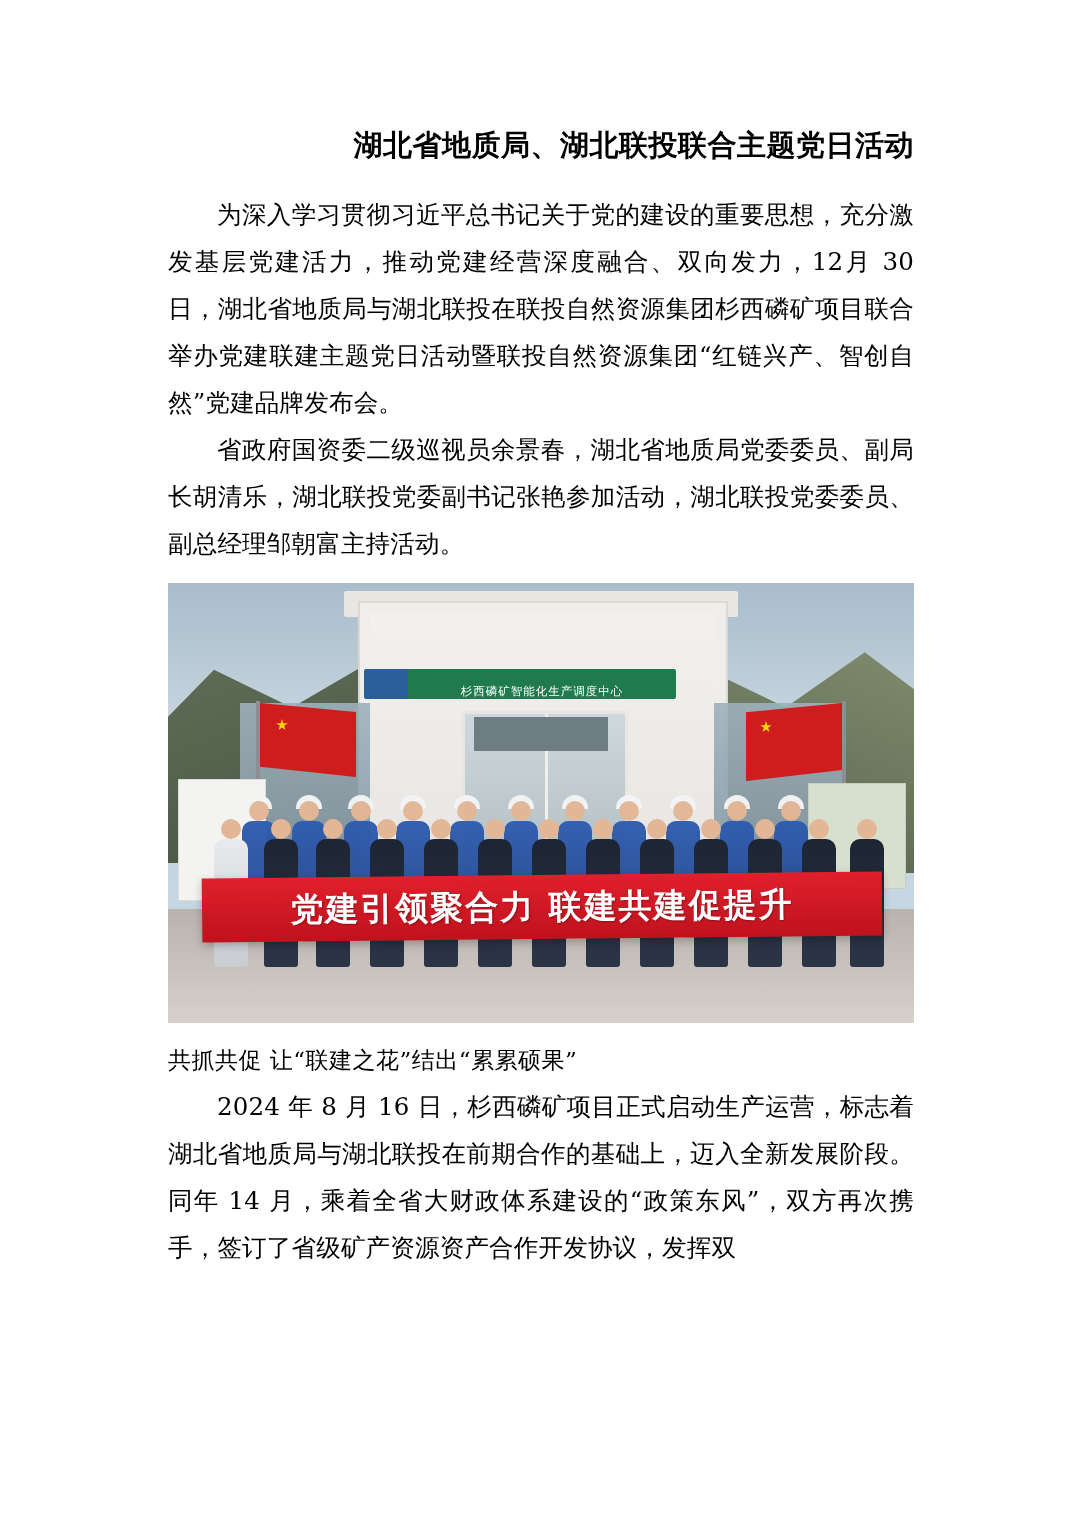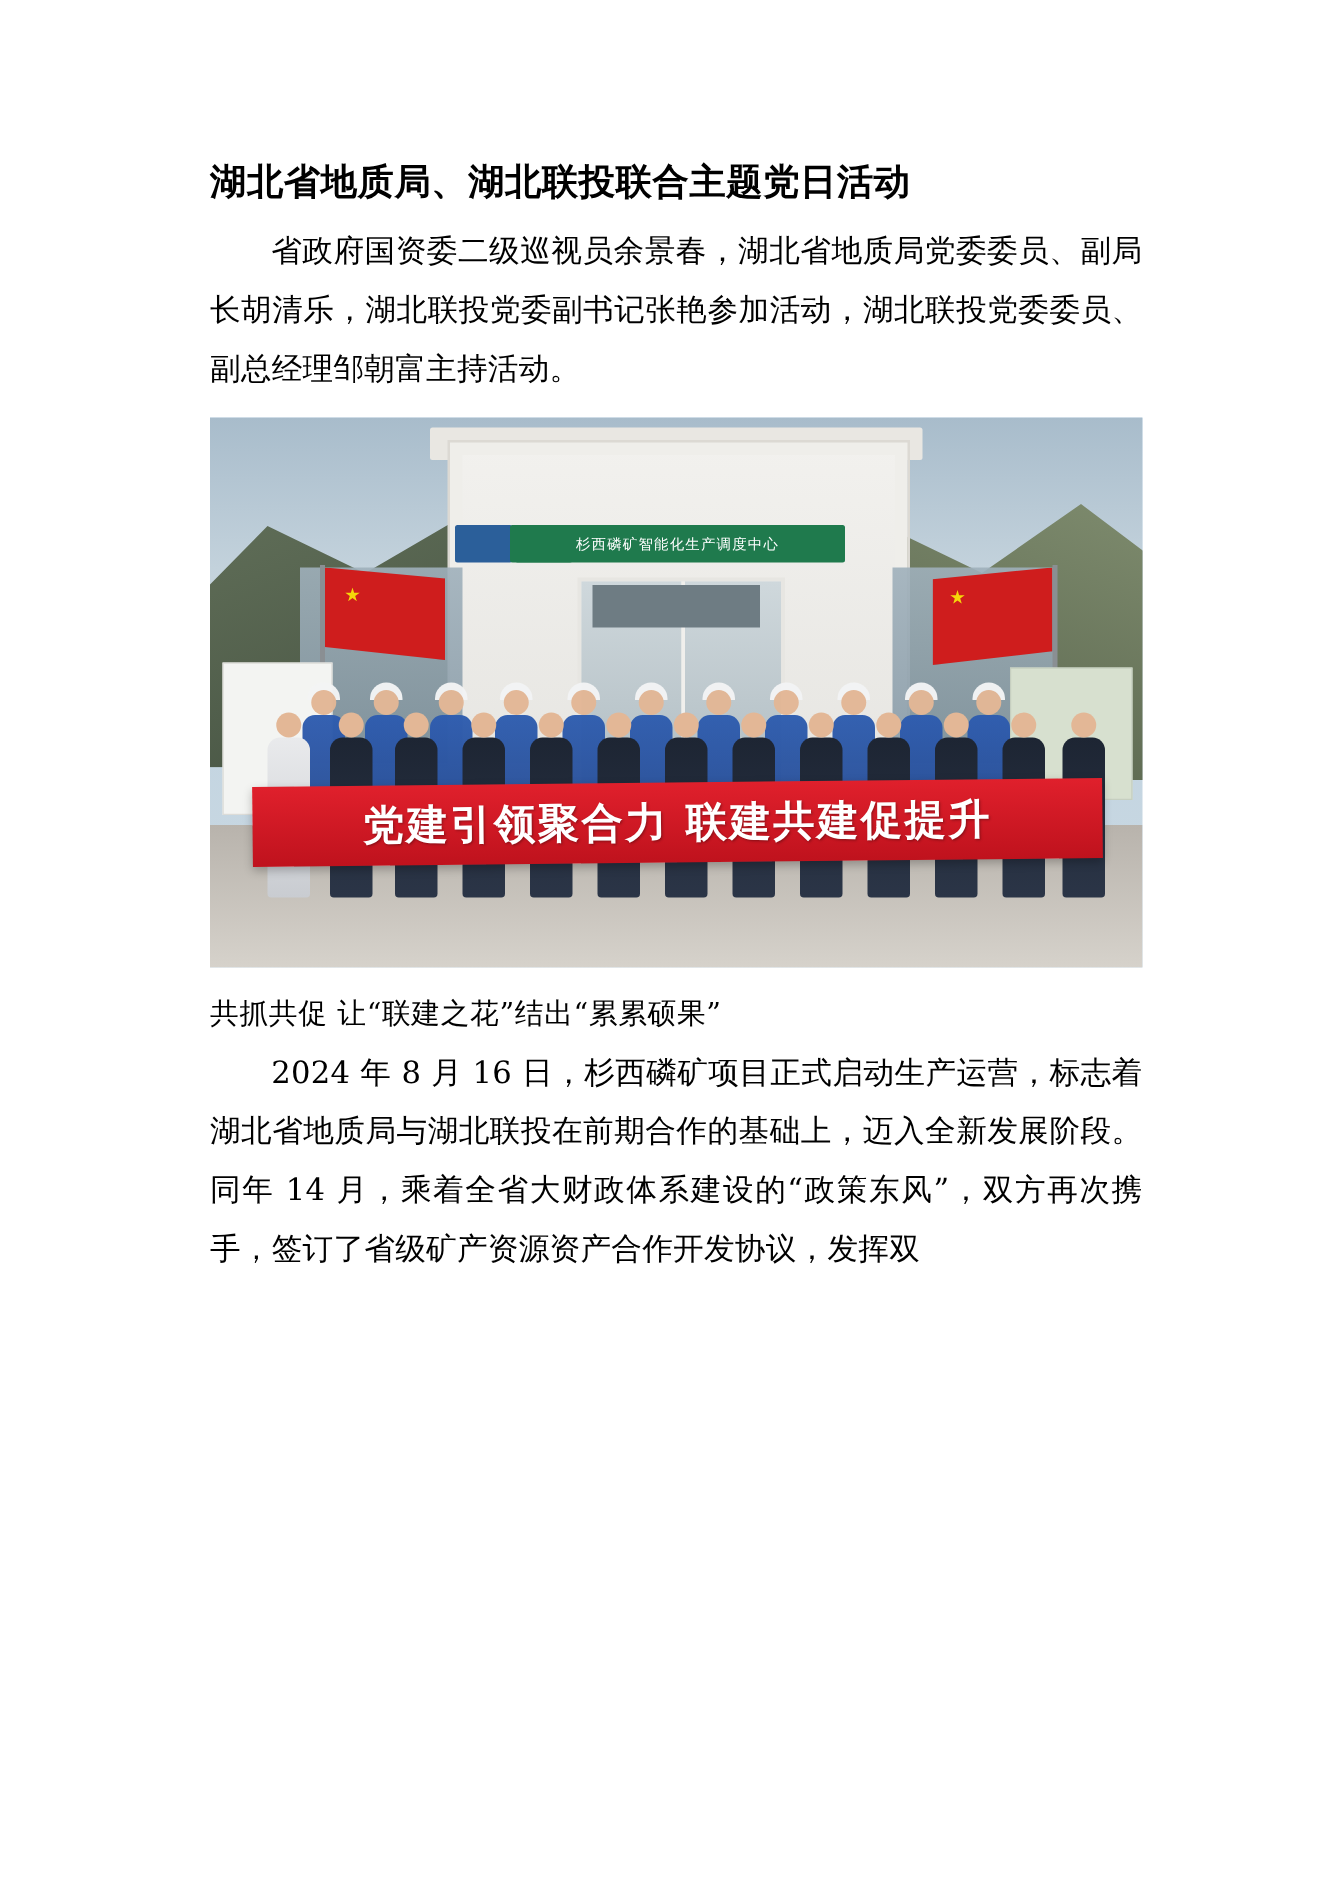--- a/index.html
+++ b/index.html
@@ -25,21 +25,21 @@
   }
 
   .content {
     position: absolute;
     left: 168px;
     top: 122px;
     width: 746px;
   }
 
   .title {
-    text-align: left;
+    text-align: right;
     font-family: "DejaVu Serif", "Liberation Serif", serif;
     font-weight: bold;
     font-size: 29px;
     line-height: 47px;
     letter-spacing: 0.5px;
     color: #000;
     margin: 0 0 8px 0;
   }
   .title .tline { display: block; white-space: nowrap; }
 
@@ -107,21 +107,21 @@
   }
   .bld-wing-r {
     position: absolute; right: 70px; top: 120px; width: 130px; height: 200px;
     background: linear-gradient(#9fb0bb, #7f929f);
     opacity: .9;
   }
   .signboard {
     position: absolute; left: 240px; top: 86px; width: 268px; height: 30px;
     background: #1f7a4d;
     border-radius: 2px;
-    display: flex; align-items: center; justify-content: center;
+    display: flex; align-items: flex-end; justify-content: center;
   }
   .signboard span {
     color: #fff; font-size: 11.5px; letter-spacing: 1px;
     font-family: "DejaVu Sans", "Liberation Sans", sans-serif;
   }
   .sign-logo {
     position: absolute; left: 196px; top: 86px; width: 46px; height: 30px;
     background: #2b5f9a; border-radius: 2px;
   }
   .sign-logo2 {
@@ -228,20 +228,21 @@
 </head>
 <body>
 
 <div class="page">
   <div class="content">
 
     <h1 class="title">
       <span class="tline">湖北省地质局、湖北联投联合主题党日活动</span>
     </h1>
 
+    <p class="para first">为深入学习贯彻习近平总书记关于党的建设的重要思想，充分激发基层党建活力，推动党建经营深度融合、双向发力，12月 30 日，湖北省地质局与湖北联投在联投自然资源集团杉西磷矿项目联合举办党建联建主题党日活动暨联投自然资源集团“红链兴产、智创自然”党建品牌发布会。</p>
     <p class="para">省政府国资委二级巡视员余景春，湖北省地质局党委委员、副局长胡清乐，湖北联投党委副书记张艳参加活动，湖北联投党委委员、副总经理邹朝富主持活动。</p>
 
     <div class="figure">
       <div class="photo">
         <div class="sky"></div>
         <div class="hill-left"></div>
         <div class="hill-right"></div>
         <div class="ground"></div>
 
         <div class="building-roof"></div>

